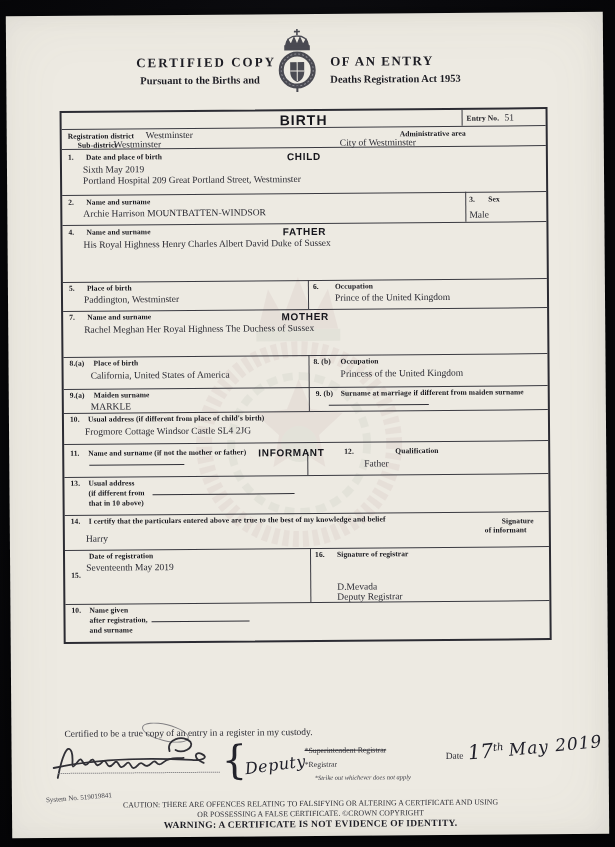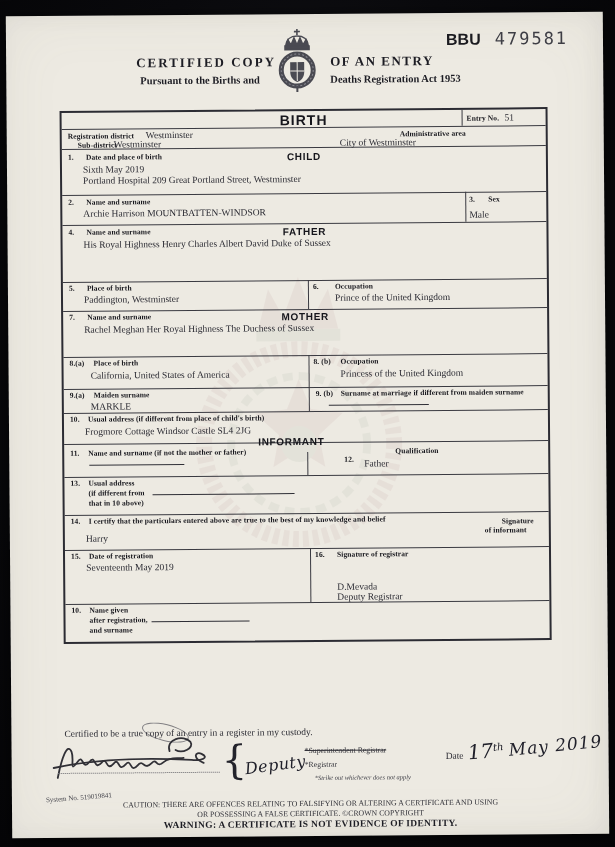--- a/index.html
+++ b/index.html
@@ -31,24 +31,20 @@
 
     <svg class="abs wm" style="left:165px;top:245px;" width="250" height="330" viewBox="0 0 250 330">
       <circle cx="125" cy="185" r="95" fill="none" stroke="#a06a74" stroke-width="16" stroke-dasharray="6 4"></circle>
       <circle cx="125" cy="185" r="68" fill="none" stroke="#7d927d" stroke-width="8" stroke-dasharray="10 6"></circle>
       <path d="M85 70 L95 30 L110 58 L125 18 L140 58 L155 30 L165 70 Z" fill="#a06a74"></path>
       <rect x="83" y="70" width="84" height="12" fill="#7d927d"></rect>
       <path d="M125 120 l12 30 32 4 -24 22 6 32 -26 -16 -26 16 6 -32 -24 -22 32 -4 z" fill="#a06a74"></path>
       <circle cx="125" cy="185" r="18" fill="#7d927d"></circle>
     </svg>
 
-    <div class="abs" style="left:440px;top:16px;display:flex;gap:14px;align-items:baseline;">
-      <span style="font:bold 16px 'Liberation Sans',sans-serif;color:#1b1b20;">BBU</span>
-      <span style="font:17px 'DejaVu Sans Mono',monospace;letter-spacing:2px;color:#3e3e45;">479581</span>
-    </div>
 
     <span class="abs" style="left:130px;top:40px;font:bold 13px 'Liberation Serif',serif;letter-spacing:2px;color:#1d1d24;">CERTIFIED COPY</span>
     <span class="abs" style="left:324px;top:40px;font:bold 13px 'Liberation Serif',serif;letter-spacing:1.5px;color:#1d1d24;">OF AN ENTRY</span>
     <span class="abs" style="left:134px;top:60px;font:bold 10.5px 'Liberation Serif',serif;color:#1d1d24;">Pursuant to the Births and</span>
     <span class="abs" style="left:324px;top:60px;font:bold 10.5px 'Liberation Serif',serif;color:#1d1d24;">Deaths Registration Act 1953</span>
 
     <svg class="abs" style="left:272px;top:14px;" width="38" height="66" viewBox="0 0 38 66">
       <g stroke="#4a4a52" fill="none" stroke-width="1.6">
         <line x1="19" y1="1" x2="19" y2="7"></line>
           <line x1="16" y1="3.5" x2="22" y2="3.5"></line>
@@ -143,38 +139,38 @@
       <span class="abs lbl" style="left:277px;top:279px;">Surname at marriage if different from maiden surname</span>
       <div class="blank" style="left:265px;top:294px;width:100px;"></div>
 
       <span class="abs lbl" style="left:6px;top:303px;">10.</span>
       <span class="abs lbl" style="left:24px;top:303px;">Usual address (if different from place of child's birth)</span>
       <span class="abs val" style="left:21px;top:314px;">Frogmore Cottage Windsor Castle SL4 2JG</span>
 
       <span class="abs lbl" style="left:6px;top:337px;">11.</span>
       <span class="abs lbl" style="left:24px;top:337px;">Name and surname (if not the mother or father)</span>
       <div class="blank" style="left:25px;top:352px;width:95px;"></div>
-      <span class="abs sec" style="left:194px;top:325px;text-align:center;">INFORMANT</span>
-      <span class="abs lbl" style="left:280px;top:337px;margin-top:8px;">12.</span>
+      <span class="abs sec" style="left:194px;top:336px;text-align:center;">INFORMANT</span>
+      <span class="abs lbl" style="left:280px;top:337px;">12.</span>
       <span class="abs lbl" style="left:298px;top:337px;margin-left:33px;">Qualification</span>
       <span class="abs val" style="left:300px;top:348px;">Father</span>
 
       <span class="abs lbl" style="left:6px;top:367px;">13.</span>
       <span class="abs lbl" style="left:24px;top:367px;">Usual address</span>
       <span class="abs lbl" style="left:24px;top:377px;">(if different from</span>
       <span class="abs lbl" style="left:24px;top:387px;">that in 10 above)</span>
       <div class="blank" style="left:88px;top:382px;width:142px;"></div>
 
       <span class="abs lbl" style="left:6px;top:405px;">14.</span>
       <span class="abs lbl" style="left:24px;top:405px;">I certify that the particulars entered above are true to the best of my knowledge and belief</span>
       <span class="abs val" style="left:21px;top:421px;">Harry</span>
       <span class="abs lbl" style="left:437px;top:408px;">Signature</span>
       <span class="abs lbl" style="left:420px;top:417px;">of informant</span>
 
-      <span class="abs lbl" style="left:6px;top:440px;font-family:Liberation Serif, serif;">15.</span>
+      <span class="abs lbl" style="left:6px;top:459px;font-family:Liberation Serif, serif;">15.</span>
       <span class="abs lbl" style="left:24px;top:440px;">Date of registration</span>
       <span class="abs val" style="left:21px;top:450px;">Seventeenth May 2019</span>
       <span class="abs lbl" style="left:250px;top:440px;">16.</span>
       <span class="abs lbl" style="left:272px;top:440px;">Signature of registrar</span>
       <span class="abs val" style="left:272px;top:471px;">D.Mevada</span>
       <span class="abs val" style="left:272px;top:481px;">Deputy Registrar</span>
 
       <span class="abs lbl" style="left:6px;top:494px;">10.</span>
       <span class="abs lbl" style="left:24px;top:494px;">Name given</span>
       <span class="abs lbl" style="left:24px;top:504px;">after registration,</span>

